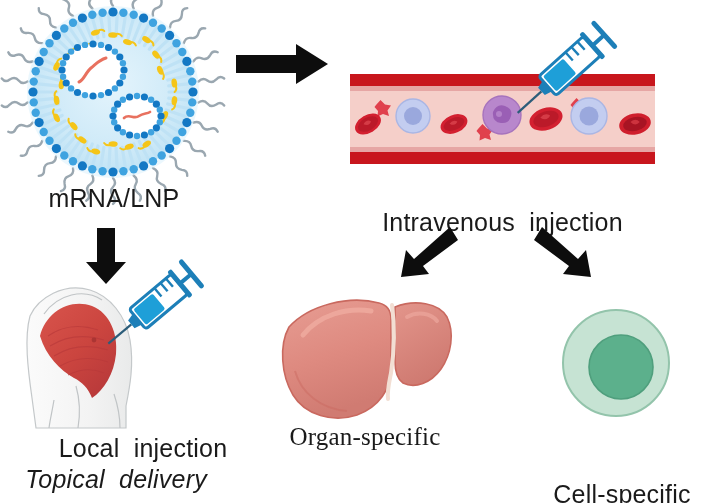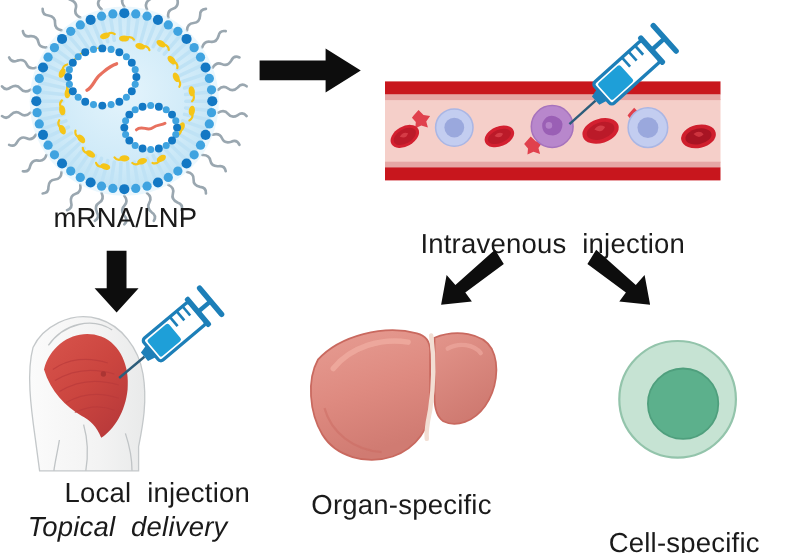--- a/index.html
+++ b/index.html
@@ -622,21 +622,21 @@
 
       <path d="M117 8 C 120 30, 119 56, 116 76 C 114 86, 112 94, 113 102" stroke="#f2ded3" stroke-width="4" fill="none" stroke-linecap="round"></path>
 
       <path d="M28 38 C 44 18, 72 10, 96 14" stroke="#f0ada2" stroke-width="5" fill="none" opacity="0.75" stroke-linecap="round"></path>
       <path d="M132 20 C 142 14, 156 16, 162 24" stroke="#eda79c" stroke-width="4" fill="none" opacity="0.7" stroke-linecap="round"></path>
 
       <path d="M20 74 C 26 96, 46 112, 72 114" stroke="#c9695f" stroke-width="2" fill="none" opacity="0.45"></path>
     </svg>
   </div>
 
-  <div class="caption" style="left:262px; top:444px; width:206px;">Organ-specific</div>
+  <div class="caption" style="left:262px; top:422px; width:206px;font-family:Liberation Serif, serif;">Organ-specific</div>
 
   <div class="node" style="left:554px; top:305px;">
     <svg width="128" height="116" viewBox="0 0 128 116">
       <circle cx="62" cy="58" r="53" fill="#c6e3d3" stroke="#93c4ab" stroke-width="2"></circle>
       <circle cx="67" cy="62" r="32" fill="#5cb08c" stroke="#4f9f7d" stroke-width="1.6"></circle>
     </svg>
   </div>
 
   <div class="caption" style="left:518px; top:447px; width:208px;margin-top:32px;">Cell-specific</div>
 

